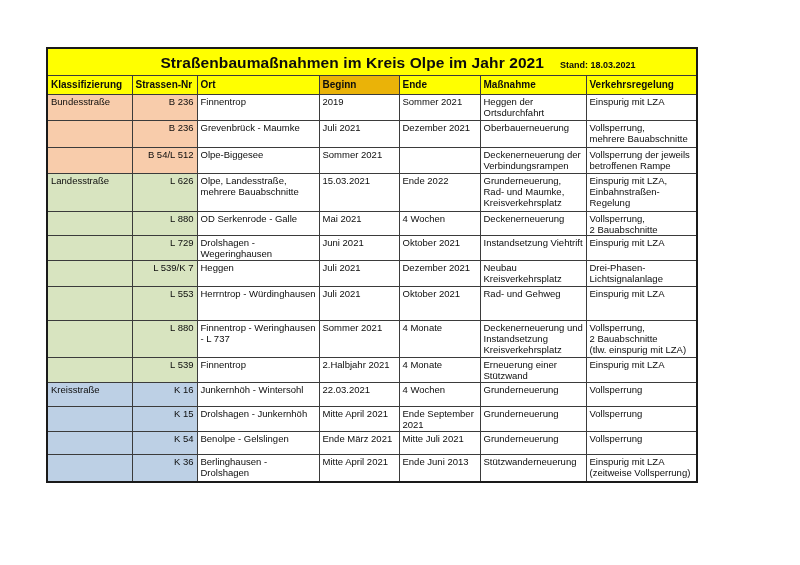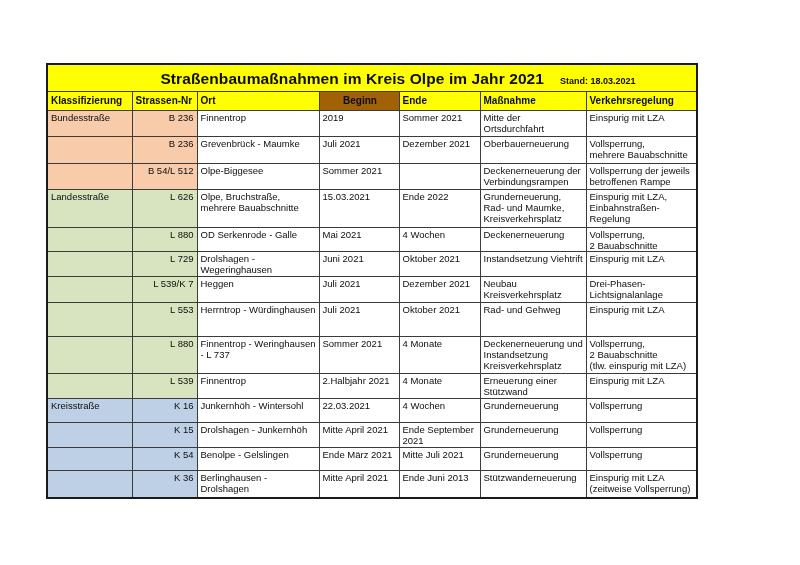--- a/index.html
+++ b/index.html
@@ -11,21 +11,21 @@
   .canvas {
     position: relative;
     width: 800px;
     height: 565px;
     background: #ffffff;
     overflow: hidden;
   }
   table.main {
     position: absolute;
     left: 46px;
-    top: 63px;
+    top: 47px;
     width: 650px;
     border-collapse: collapse;
     table-layout: fixed;
     border: 2px solid #1a1a1a;
   }
   table.main th,
   table.main td {
     border: 1.5px solid #3b3b3b;
     vertical-align: top;
     color: #0d0d0d;
@@ -99,34 +99,34 @@
           <div class="title-wrap">
             <span class="title">Straßenbaumaßnahmen im Kreis Olpe im Jahr 2021</span>
             <span class="stand">Stand: 18.03.2021</span>
           </div>
         </th>
       </tr>
       <tr class="header-row">
         <th style="background: rgb(255, 255, 0);">Klassifizierung</th>
         <th style="background: rgb(255, 255, 0);">Strassen-Nr</th>
         <th style="background: rgb(255, 255, 0);">Ort</th>
-        <th style="background: #a16207; text-align: center;">Beginn</th>
+        <th style="background: #eab308;">Beginn</th>
         <th style="background: rgb(255, 255, 0);">Ende</th>
         <th style="background: rgb(255, 255, 0);">Maßnahme</th>
         <th style="background: rgb(255, 255, 0);">Verkehrsregelung</th>
       </tr>
     </thead>
     <tbody id="rows">
         <tr style="height: 26px;">
           <td class="k" style="background: rgb(248, 204, 171);">Bundesstraße</td>
           <td class="nr" style="background: rgb(248, 204, 171);">B 236</td>
           <td>Finnentrop</td>
           <td>2019</td>
           <td>Sommer 2021</td>
-          <td>Mitte der
+          <td>Heggen der
 Ortsdurchfahrt</td>
           <td>Einspurig mit LZA</td>
         </tr>
         <tr style="height: 27px;">
           <td class="k" style="background: rgb(248, 204, 171);"></td>
           <td class="nr" style="background: rgb(248, 204, 171);">B 236</td>
           <td>Grevenbrück - Maumke</td>
           <td>Juli 2021</td>
           <td>Dezember 2021</td>
           <td>Oberbauerneuerung</td>
@@ -140,21 +140,21 @@
           <td>Sommer 2021</td>
           <td></td>
           <td>Deckenerneuerung der
 Verbindungsrampen</td>
           <td>Vollsperrung der jeweils
 betroffenen Rampe</td>
         </tr>
         <tr style="height: 38px;">
           <td class="k" style="background: rgb(216, 228, 192);">Landesstraße</td>
           <td class="nr" style="background: rgb(216, 228, 192);">L 626</td>
-          <td>Olpe, Bruchstraße,
+          <td>Olpe, Landesstraße,
 mehrere Bauabschnitte</td>
           <td>15.03.2021</td>
           <td>Ende 2022</td>
           <td>Grunderneuerung,
 Rad- und Maumke,
 Kreisverkehrsplatz</td>
           <td>Einspurig mit LZA,
 Einbahnstraßen-
 Regelung</td>
         </tr>

